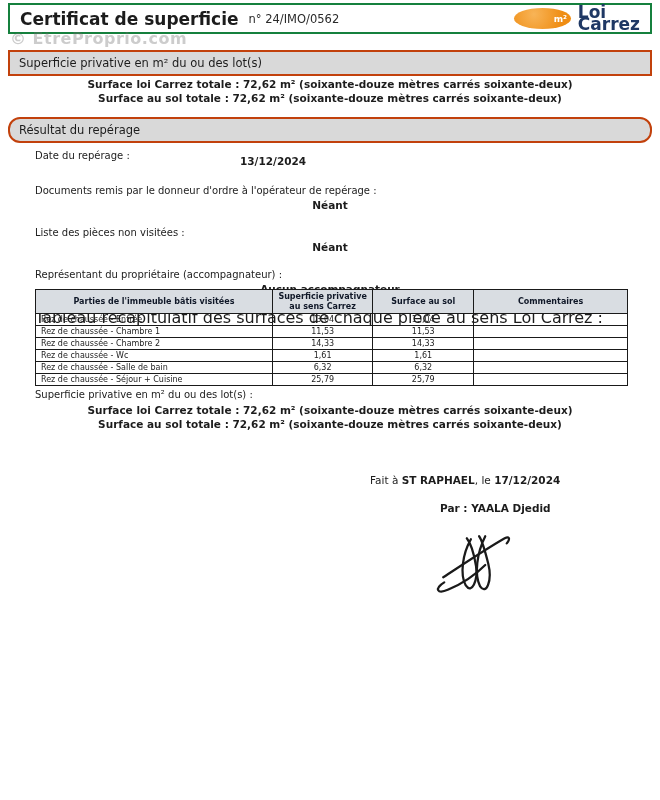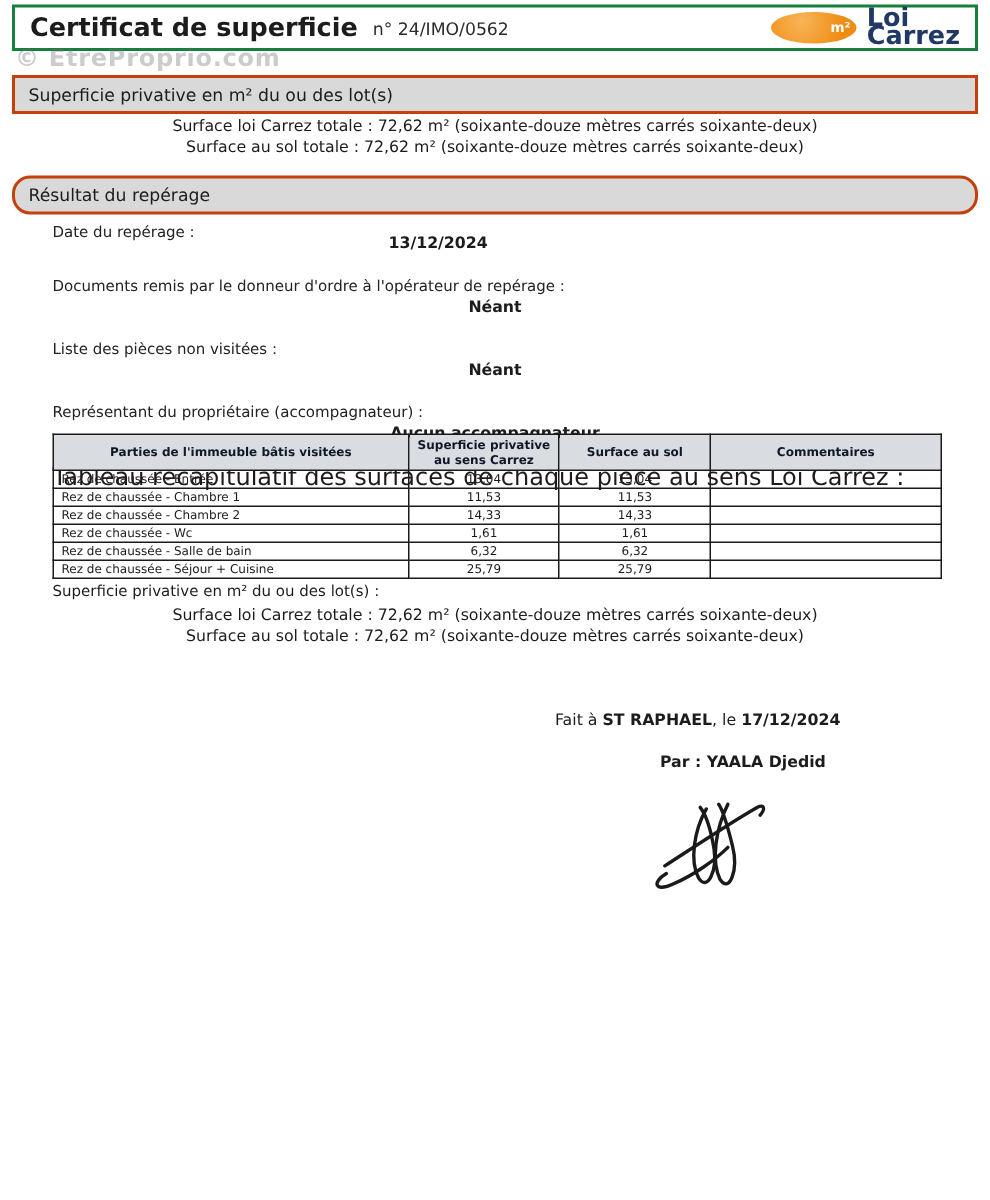--- a/index.html
+++ b/index.html
@@ -37,29 +37,29 @@
     border:2px solid #c2410c; background:#d9d9d9; padding:4px 9px;
     font-size:11.5px; color:#1c1c1c;
   }
   .section-superficie { top:50px; }
   .section-resultat { top:117px;border-radius:12px; }
 
   
   .totals { position:absolute; left:0; width:660px; text-align:center; }
   .totals-top { top:78px; }
   .totals-bottom { top:404px; }
-  .totals div { font-size:10.5px; font-weight:normal; line-height:13.5px; }
+  .totals div { font-size:10.5px; font-weight:bold; line-height:13.5px; }
 
   
   .fields { position:absolute; left:35px; top:150px; right:30px; }
   .field { margin-bottom:10px; }
   .field-label { font-size:10px; color:#222; }
   .field-value { font-size:10.5px; font-weight:bold; }
   .field.inline .field-label { display:inline-block; width:205px; vertical-align:top; }
-  .field.inline .field-value { display:inline-block;margin-left:19px; }
+  .field.inline .field-value { display:inline-block; }
   .field.block .field-value { display:block; margin:1px 0 0 150px; width:290px; text-align:center; }
   .table-intro { font-size:16px; margin-top:13px; }
 
   
   .surface-table {
     position:absolute; left:35px; top:289px; width:593px;
     border-collapse:collapse; table-layout:fixed;
   }
   .surface-table th, .surface-table td {
     border:1.5px solid #1a1a1a; box-sizing:border-box; overflow:hidden;

